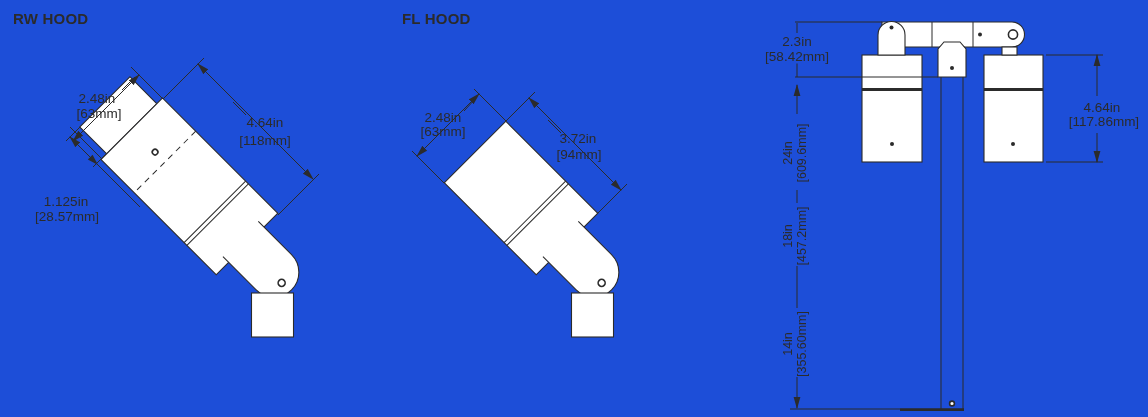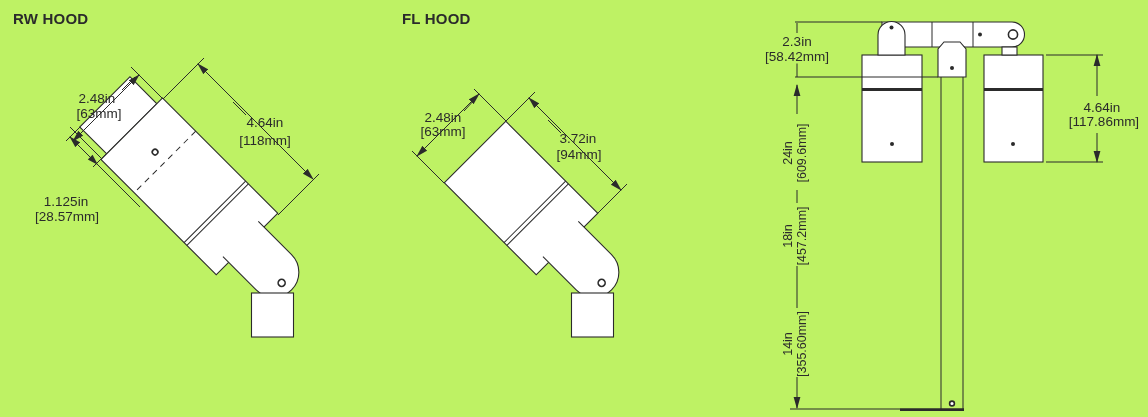--- a/index.html
+++ b/index.html
@@ -5,21 +5,21 @@
   html, body {
     margin: 0;
     padding: 0;
     background: #ffffff;
     font-family: "Liberation Sans", sans-serif;
   }
   .canvas {
     position: relative;
     width: 1148px;
     height: 417px;
-    background: #bef264;
+    background: #1d4ed8;
     overflow: hidden;
   }
   svg { display: block; }
   svg text {
     font-family: "Liberation Sans", sans-serif;
     fill: #2b2b2b;
   }
   .title-text {
     font-size: 15px;
     font-weight: bold;

